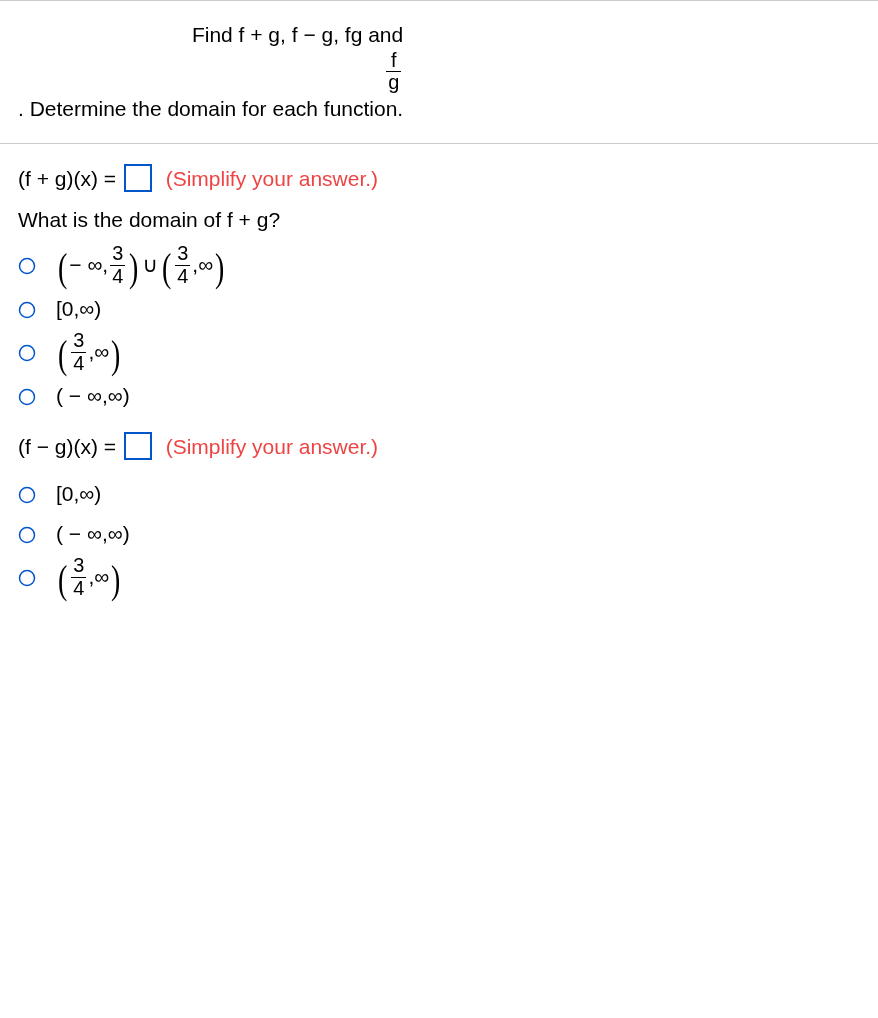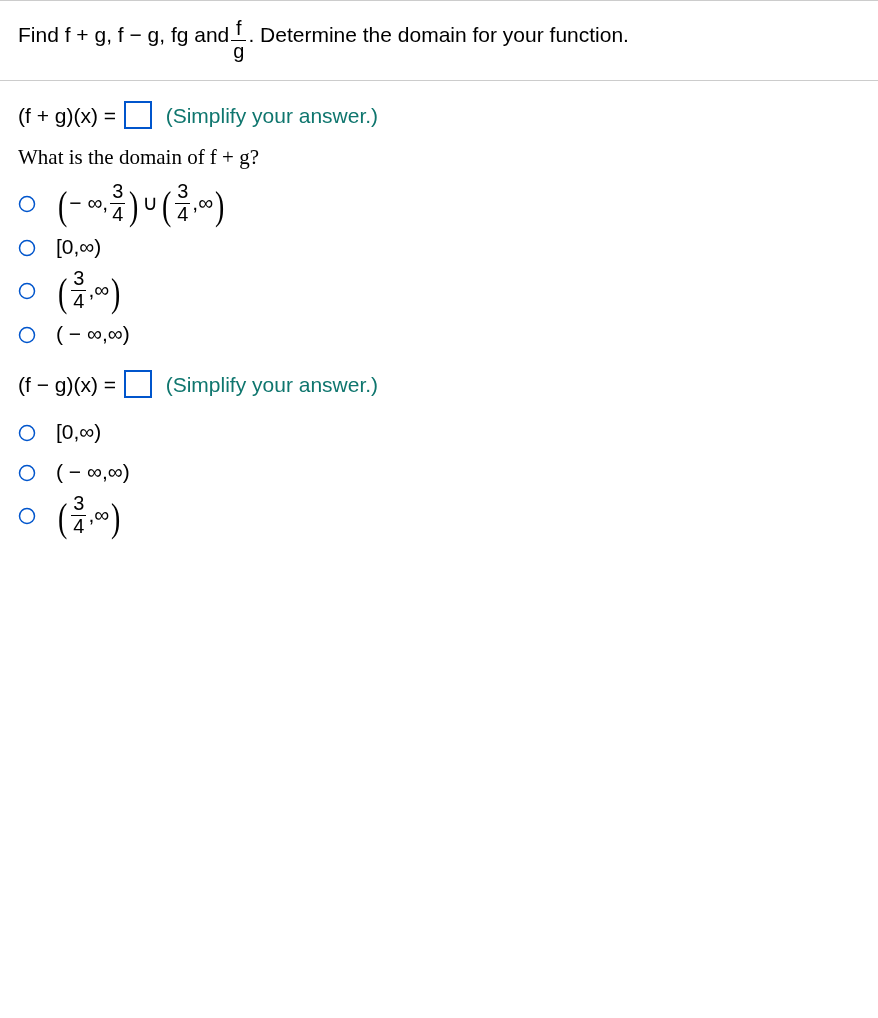--- a/index.html
+++ b/index.html
@@ -24,52 +24,52 @@
       padding-left: 40px;
       padding-top: 16px;
     }
     .content {
       padding: 16px 18px;
     }
     .question-line {
       margin: 4px 0 16px 0;
     }
     .hint {
-      color: #0f766e;
+      color: #ef4444;
       margin-left: 6px;
     }
     .answer-box {
       display: inline-block;
       width: 28px;
       height: 28px;
       border: 2px solid #0055cc;
       vertical-align: -6px;
       margin: 0 2px;
     }
     .domain-question {
       margin: 14px 0 12px 0;
-      font-family: Liberation Serif, serif;
     }
     .radio-group {
       margin-bottom: 18px;
     }
     .radio-row {
       display: flex;
       align-items: center;
       margin: 4px 0;
       min-height: 36px;
     }
     .radio-svg {
       flex: 0 0 20px;
       margin-right: 18px;
       margin-top: 2px;
     }
     .inlineflex {
       display: inline-flex;
-      align-items: flex-start;
+      align-items: flex-end;
+      flex-direction: column;
     }
     .frac {
       display: inline-flex;
       flex-direction: column;
       align-items: center;
       vertical-align: middle;
       line-height: 1;
       font-size: 0.95em;
       margin: 0 2px;
     }
@@ -108,21 +108,21 @@
 </head>
 <body>
 
 <div class="problem-statement">
   <span class="inlineflex nowrap">
     <span>Find f + g, f − g, fg and </span>
     <span class="frac">
       <span class="num">f</span>
       <span class="den">g</span>
     </span>
-    <span>.  Determine the domain for your function.</span>
+    <span>.  Determine the domain for each function.</span>
   </span>
 </div>
 
 <div class="content">
 
   <div class="question-line">
     <span>(f + g)(x) = </span>
     <span class="answer-box"></span>
     <span class="hint">(Simplify your answer.)</span>
   </div>

